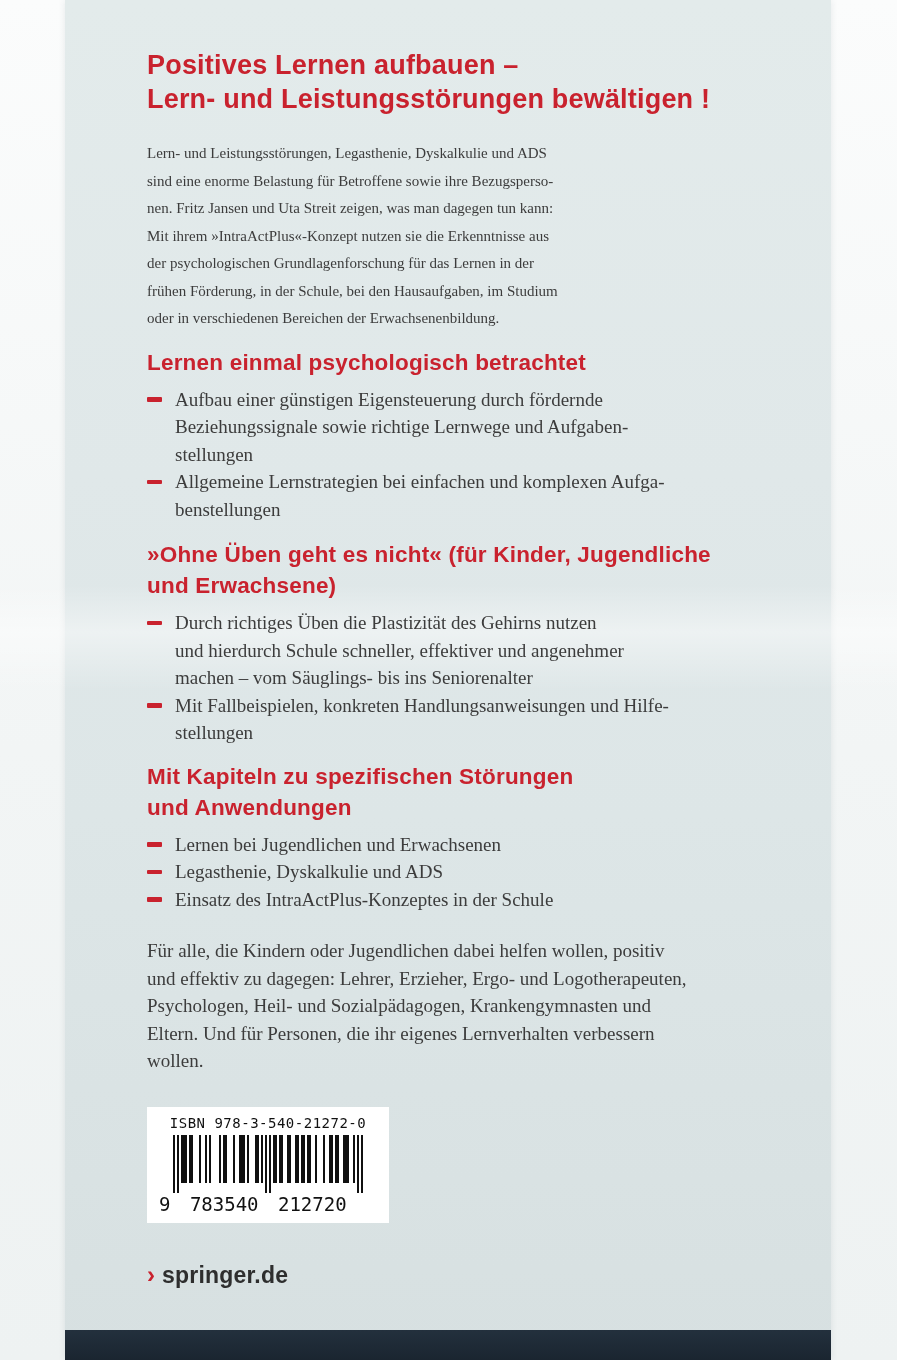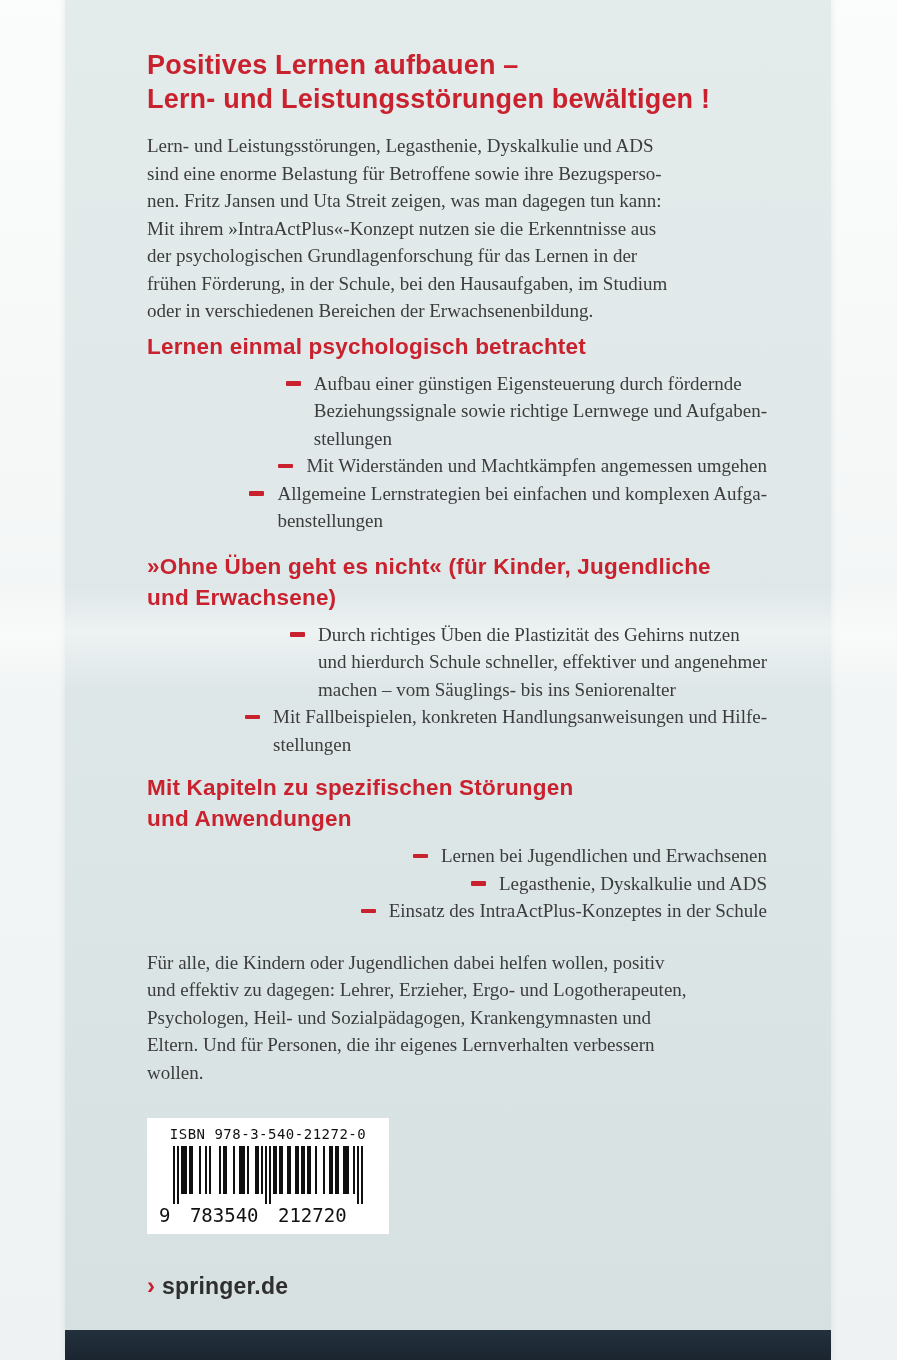--- a/index.html
+++ b/index.html
@@ -27,32 +27,32 @@
 
   .content { position:absolute; left:147px; top:0; width:620px; z-index:4; }
   .pre { white-space:pre-line; }
 
   .headline {
     margin-top:48px;
     font-family:"Liberation Sans", sans-serif; font-weight:bold;
     font-size:27px; line-height:34px; letter-spacing:0.2px;
   }
   .intro {
-    margin-top:16px; font-size:19px; line-height:27.5px; color:#3c3c3c;
+    margin-top:24px; font-size:15px; line-height:27.5px; color:#3c3c3c;
   }
   .section-heading {
     font-family:"Liberation Sans", sans-serif; font-weight:bold;
     font-size:22.5px; line-height:31px; letter-spacing:0.2px;
   }
-  .sec1 .section-heading { margin-top:6px; }
+  .sec1 .section-heading { margin-top:14px; }
   .sec2 .section-heading { margin-top:16px; }
   .sec3 .section-heading { margin-top:14px; }
 
   .bullet-list { margin-top:8px; }
-  .bullet { display:flex; align-items:flex-start;justify-content:flex-end; }
+  .bullet { display:flex; align-items:flex-start; }
   .dash {
     flex:0 0 15px; width:15px; height:4.5px; margin-top:11.5px; margin-right:13px;
     border-radius:1px;
   }
   .bullet-text { font-size:19px; line-height:27.5px; color:#3c3c3c; }
 
   .outro { margin-top:24px; font-size:19px; line-height:27.5px; color:#3c3c3c; }
 
   .barcode-box {
     margin-top:32px; width:242px; background:#ffffff;
@@ -99,24 +99,20 @@
       <div class="section-heading pre accent" style="color: rgb(201, 34, 46);">Lernen einmal psychologisch betrachtet</div>
       <div class="bullet-list">
         <div class="bullet">
           <span class="dash accent-bg" style="background: rgb(201, 34, 46);"></span>
           <div class="bullet-text pre">Aufbau einer günstigen Eigensteuerung durch fördernde
 Beziehungssignale sowie richtige Lernwege und Aufgaben-
 stellungen</div>
         </div>
         <div class="bullet">
           <span class="dash accent-bg" style="background: rgb(201, 34, 46);"></span>
-          <div class="bullet-text pre">Mit Widerständen und Machtkämpfen angemessen umgehen</div>
-        </div>
-        <div class="bullet">
-          <span class="dash accent-bg" style="background: rgb(201, 34, 46);"></span>
           <div class="bullet-text pre">Allgemeine Lernstrategien bei einfachen und komplexen Aufga-
 benstellungen</div>
         </div>
       </div>
     </div>
 
     <div class="section sec2">
       <div class="section-heading pre accent" style="color: rgb(201, 34, 46);">»Ohne Üben geht es nicht« (für Kinder, Jugendliche
 und Erwachsene)</div>
       <div class="bullet-list">

